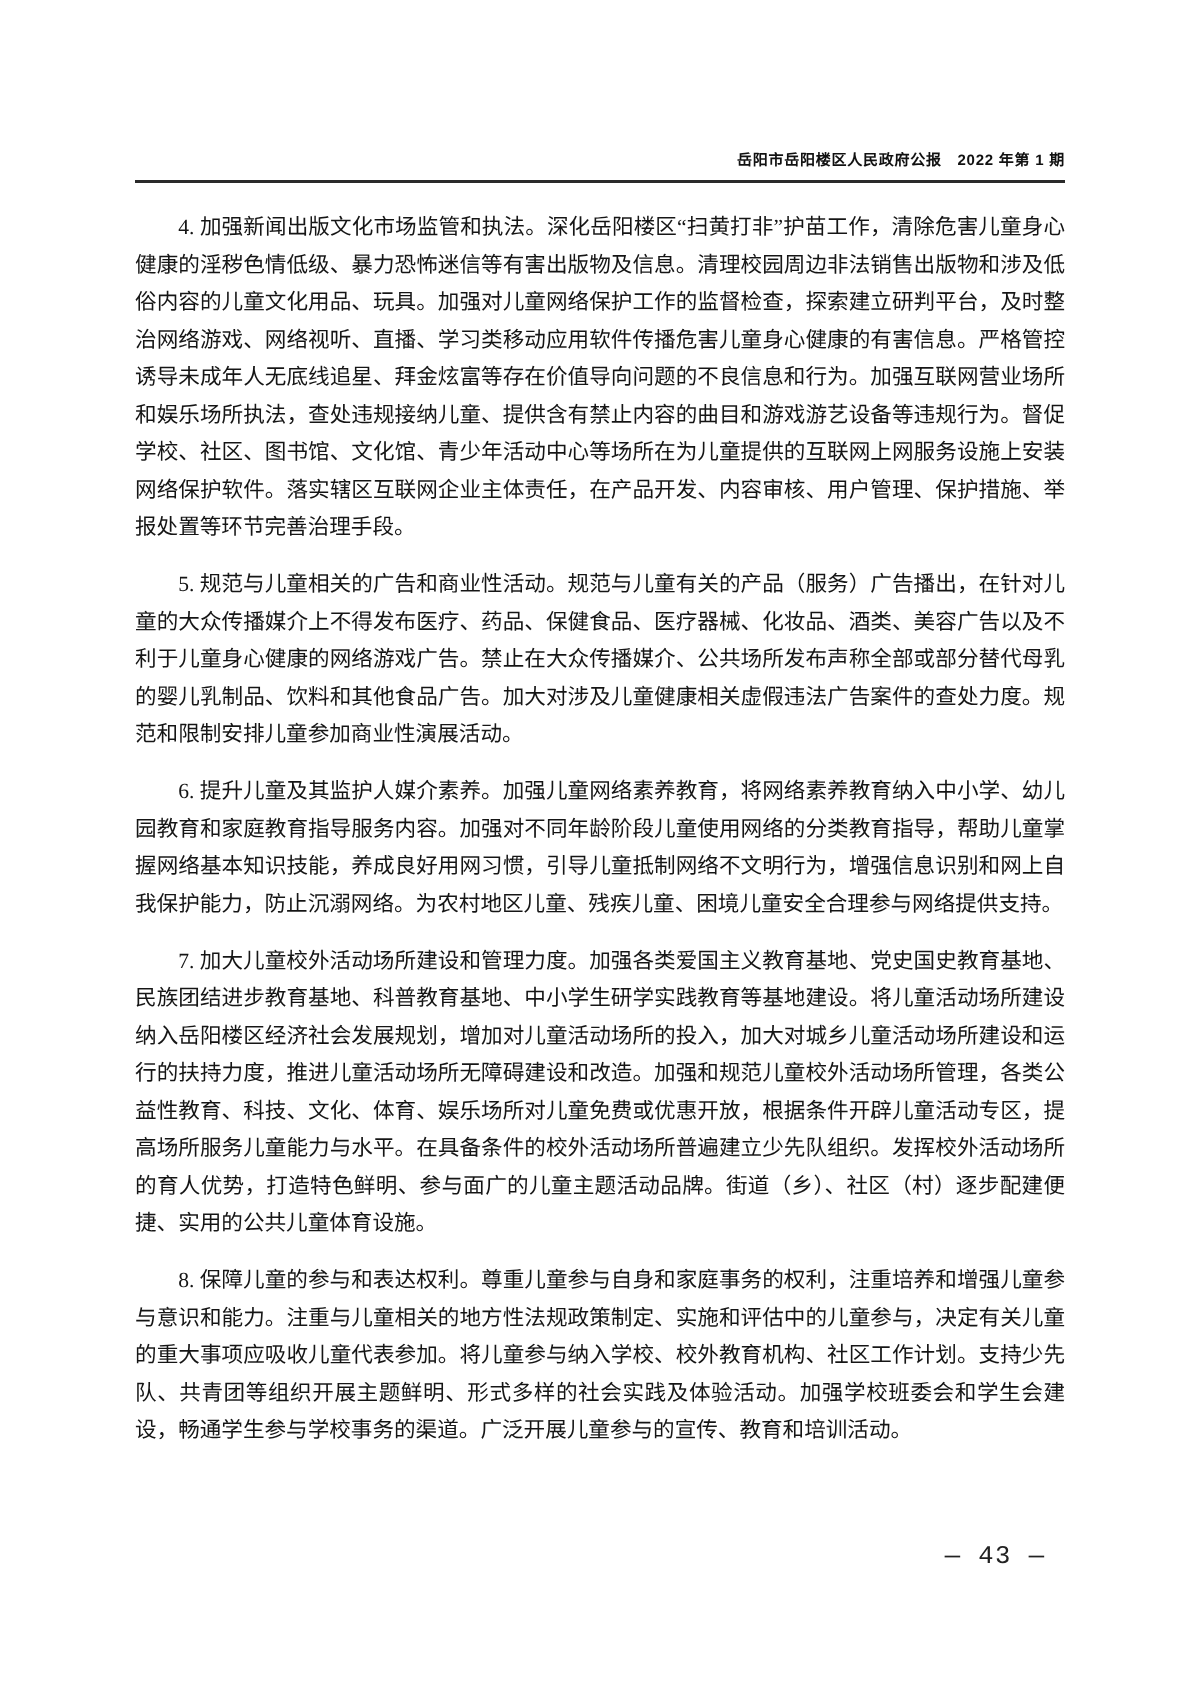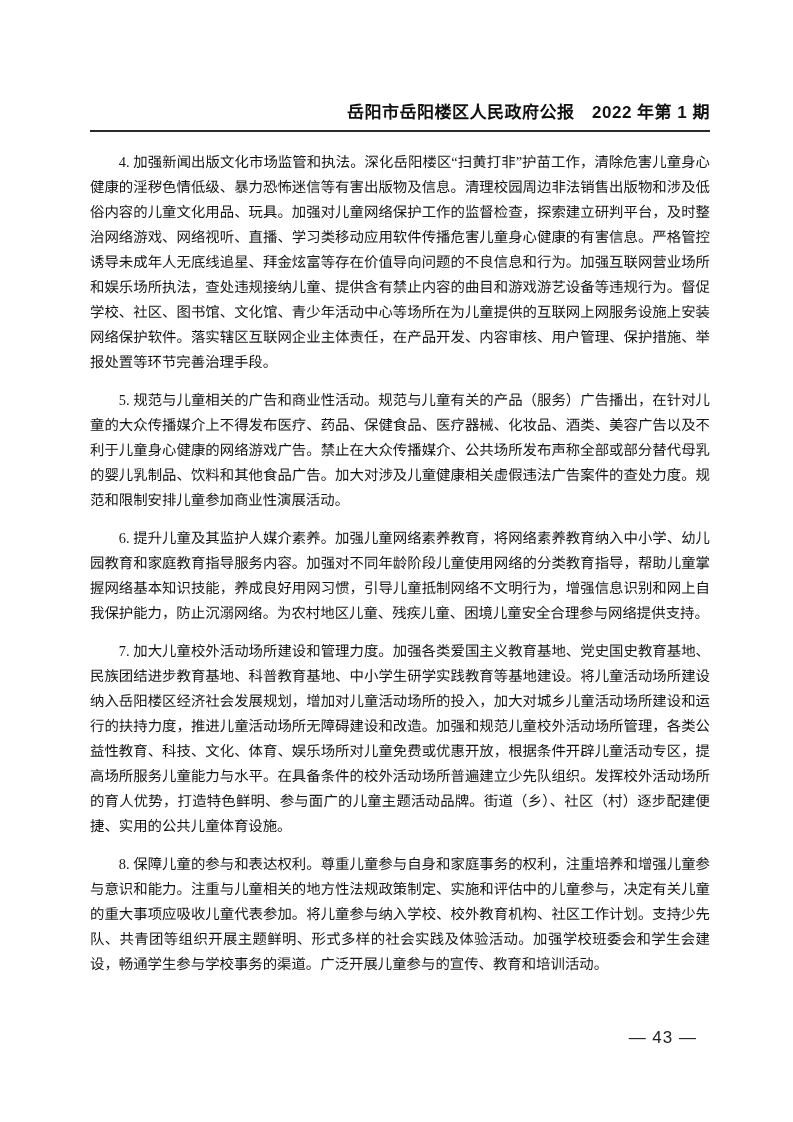--- a/index.html
+++ b/index.html
@@ -17,21 +17,21 @@
   .content {
     position: absolute;
     left: 90px;
     top: 98px;
     width: 620px;
   }
   .page-header {
     text-align: right;
     font-family: "Liberation Sans", "DejaVu Sans", sans-serif;
     font-weight: bold;
-    font-size: 17px;
+    font-size: 10px;
     letter-spacing: 0.5px;
     color: #111111;
     padding-bottom: 7px;
     border-bottom: 2px solid #2a2a2a;
     white-space: pre;
   }
   .body-text {
     margin-top: 18px;
   }
   .para {
@@ -41,21 +41,21 @@
     color: #151515;
     text-align: justify;
     text-justify: inter-character;
     text-indent: 2em;
     margin: 0 0 13px 0;
   }
   .page-number {
     position: absolute;
     right: 96px;
     bottom: 74px;
-    font-family: Liberation Sans, sans-serif;
+    font-family: Liberation Mono, monospace;
     font-size: 17px;
     color: #222222;
     letter-spacing: 1px;
     white-space: pre;
   }
 </style>
 </head>
 <body>
 
 <div class="page">

